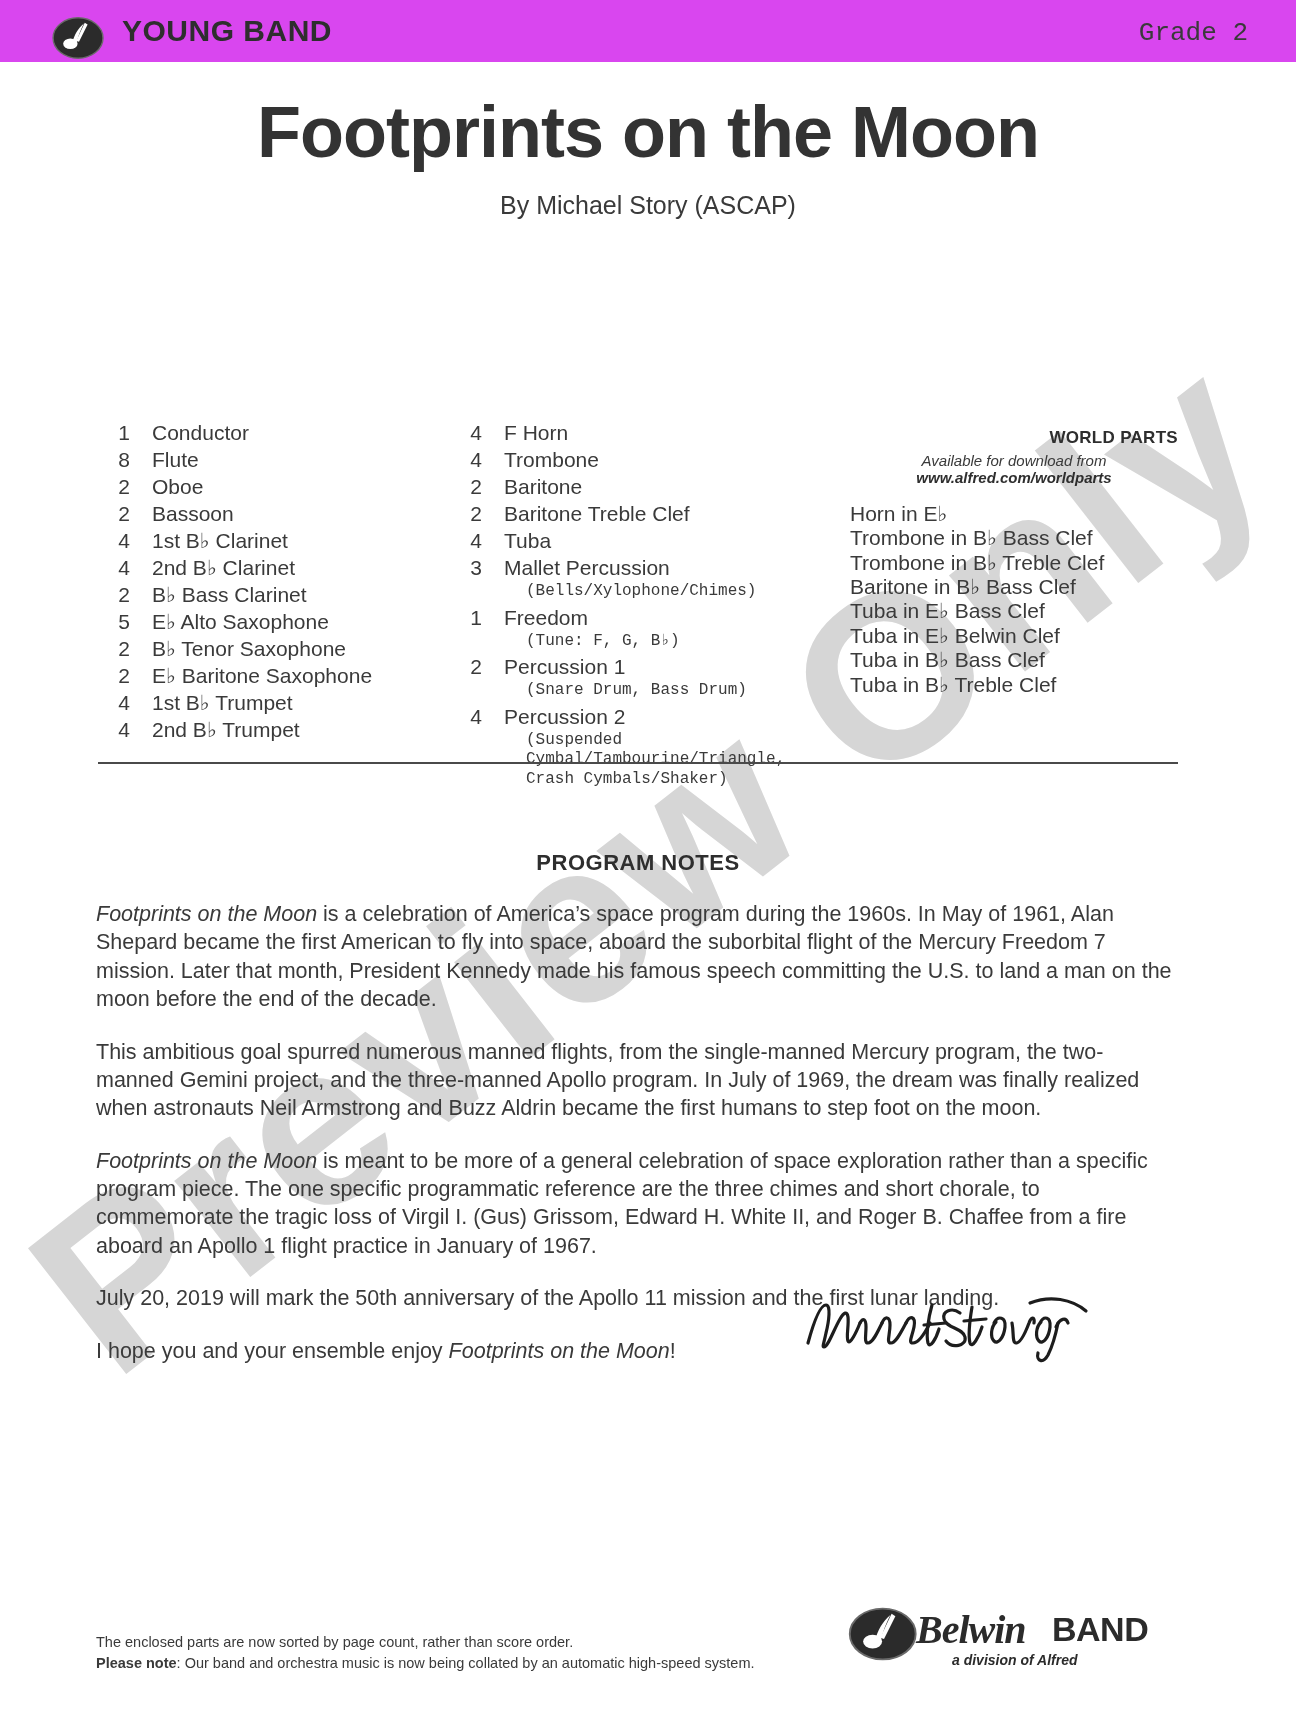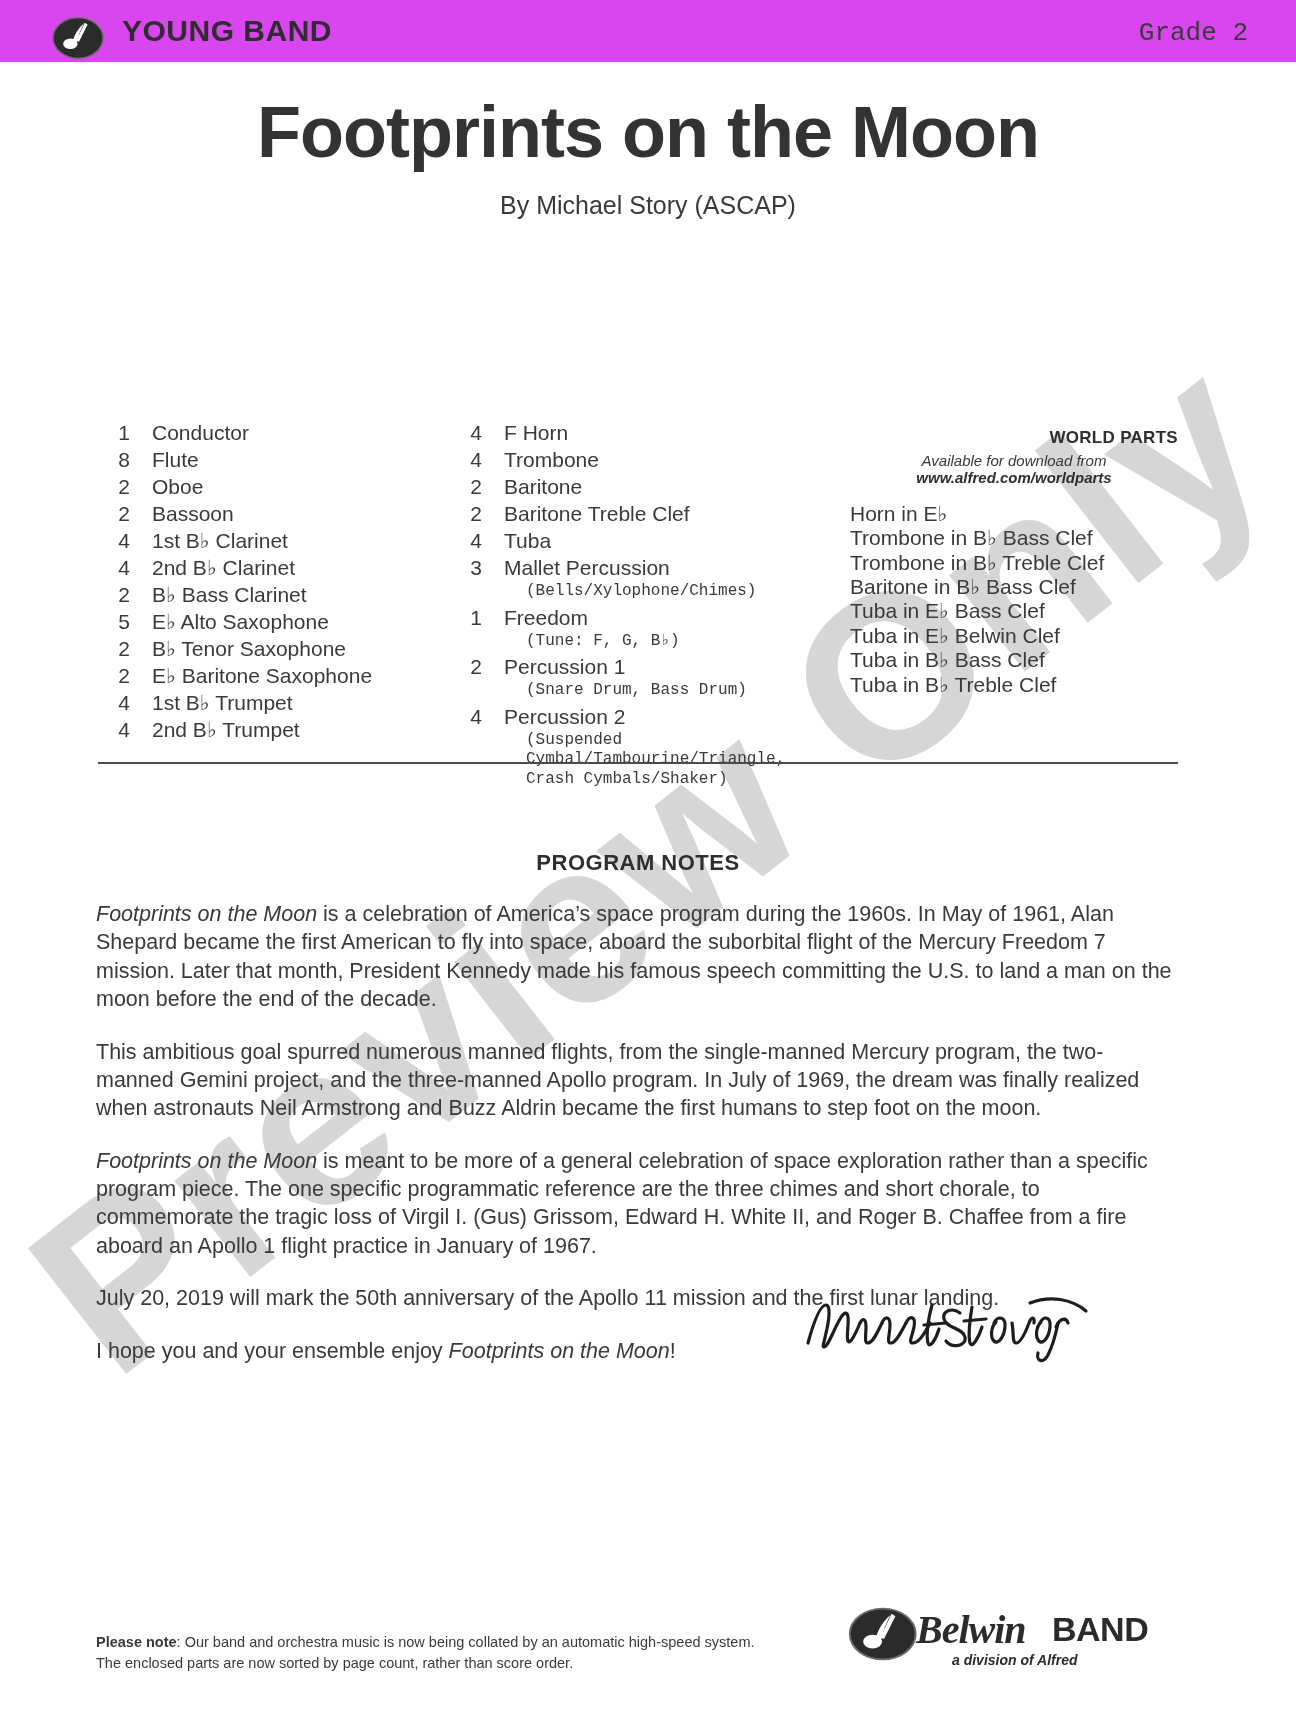--- a/index.html
+++ b/index.html
@@ -471,24 +471,24 @@
       <path d="M212 38 C 214 48, 212 58, 216 58 C 221 58, 226 46, 229 38 C 231 32, 235 31, 234 38"></path>
       <path d="M240 38 C 244 30, 251 32, 250 42 C 249 52, 243 60, 239 56 C 235 52, 236 42, 241 37"></path>
       <path d="M258 38 C 256 48, 253 60, 248 70 C 243 79, 236 76, 238 68"></path>
       <path d="M256 42 C 260 33, 266 32, 268 38"></path>
       <path d="M230 18 C 250 10, 272 14, 286 26"></path>
     </g>
   </svg>
 </div>
 
 <div id="footer-note">
+  <div>The enclosed parts are now sorted by page count, rather than score order.</div>
   <div>
     <b>Please note</b><span>: Our band and orchestra music is now being collated by an automatic high-speed system.</span>
   </div>
-  <div>The enclosed parts are now sorted by page count, rather than score order.</div>
 </div>
 
 <div id="belwin-footer-logo">
   <svg viewBox="0 0 120 100" width="76" height="64" style="position:absolute;left:0;top:2px;">
     <ellipse cx="58" cy="50" rx="52" ry="40" fill="#2b2b2b"></ellipse>
     <ellipse cx="58" cy="50" rx="52" ry="40" fill="none" stroke="#6a6a6a" stroke-width="3"></ellipse>
     <path d="M70 20 C 62 36, 58 48, 55 60 L 46 60 C 50 44, 58 30, 70 20 Z" fill="#ffffff"></path>
     <ellipse cx="42" cy="62" rx="15" ry="11" fill="#ffffff"></ellipse>
     <path d="M72 18 L 78 22 L 60 58 L 54 56 Z" fill="#ffffff"></path>
   </svg>

